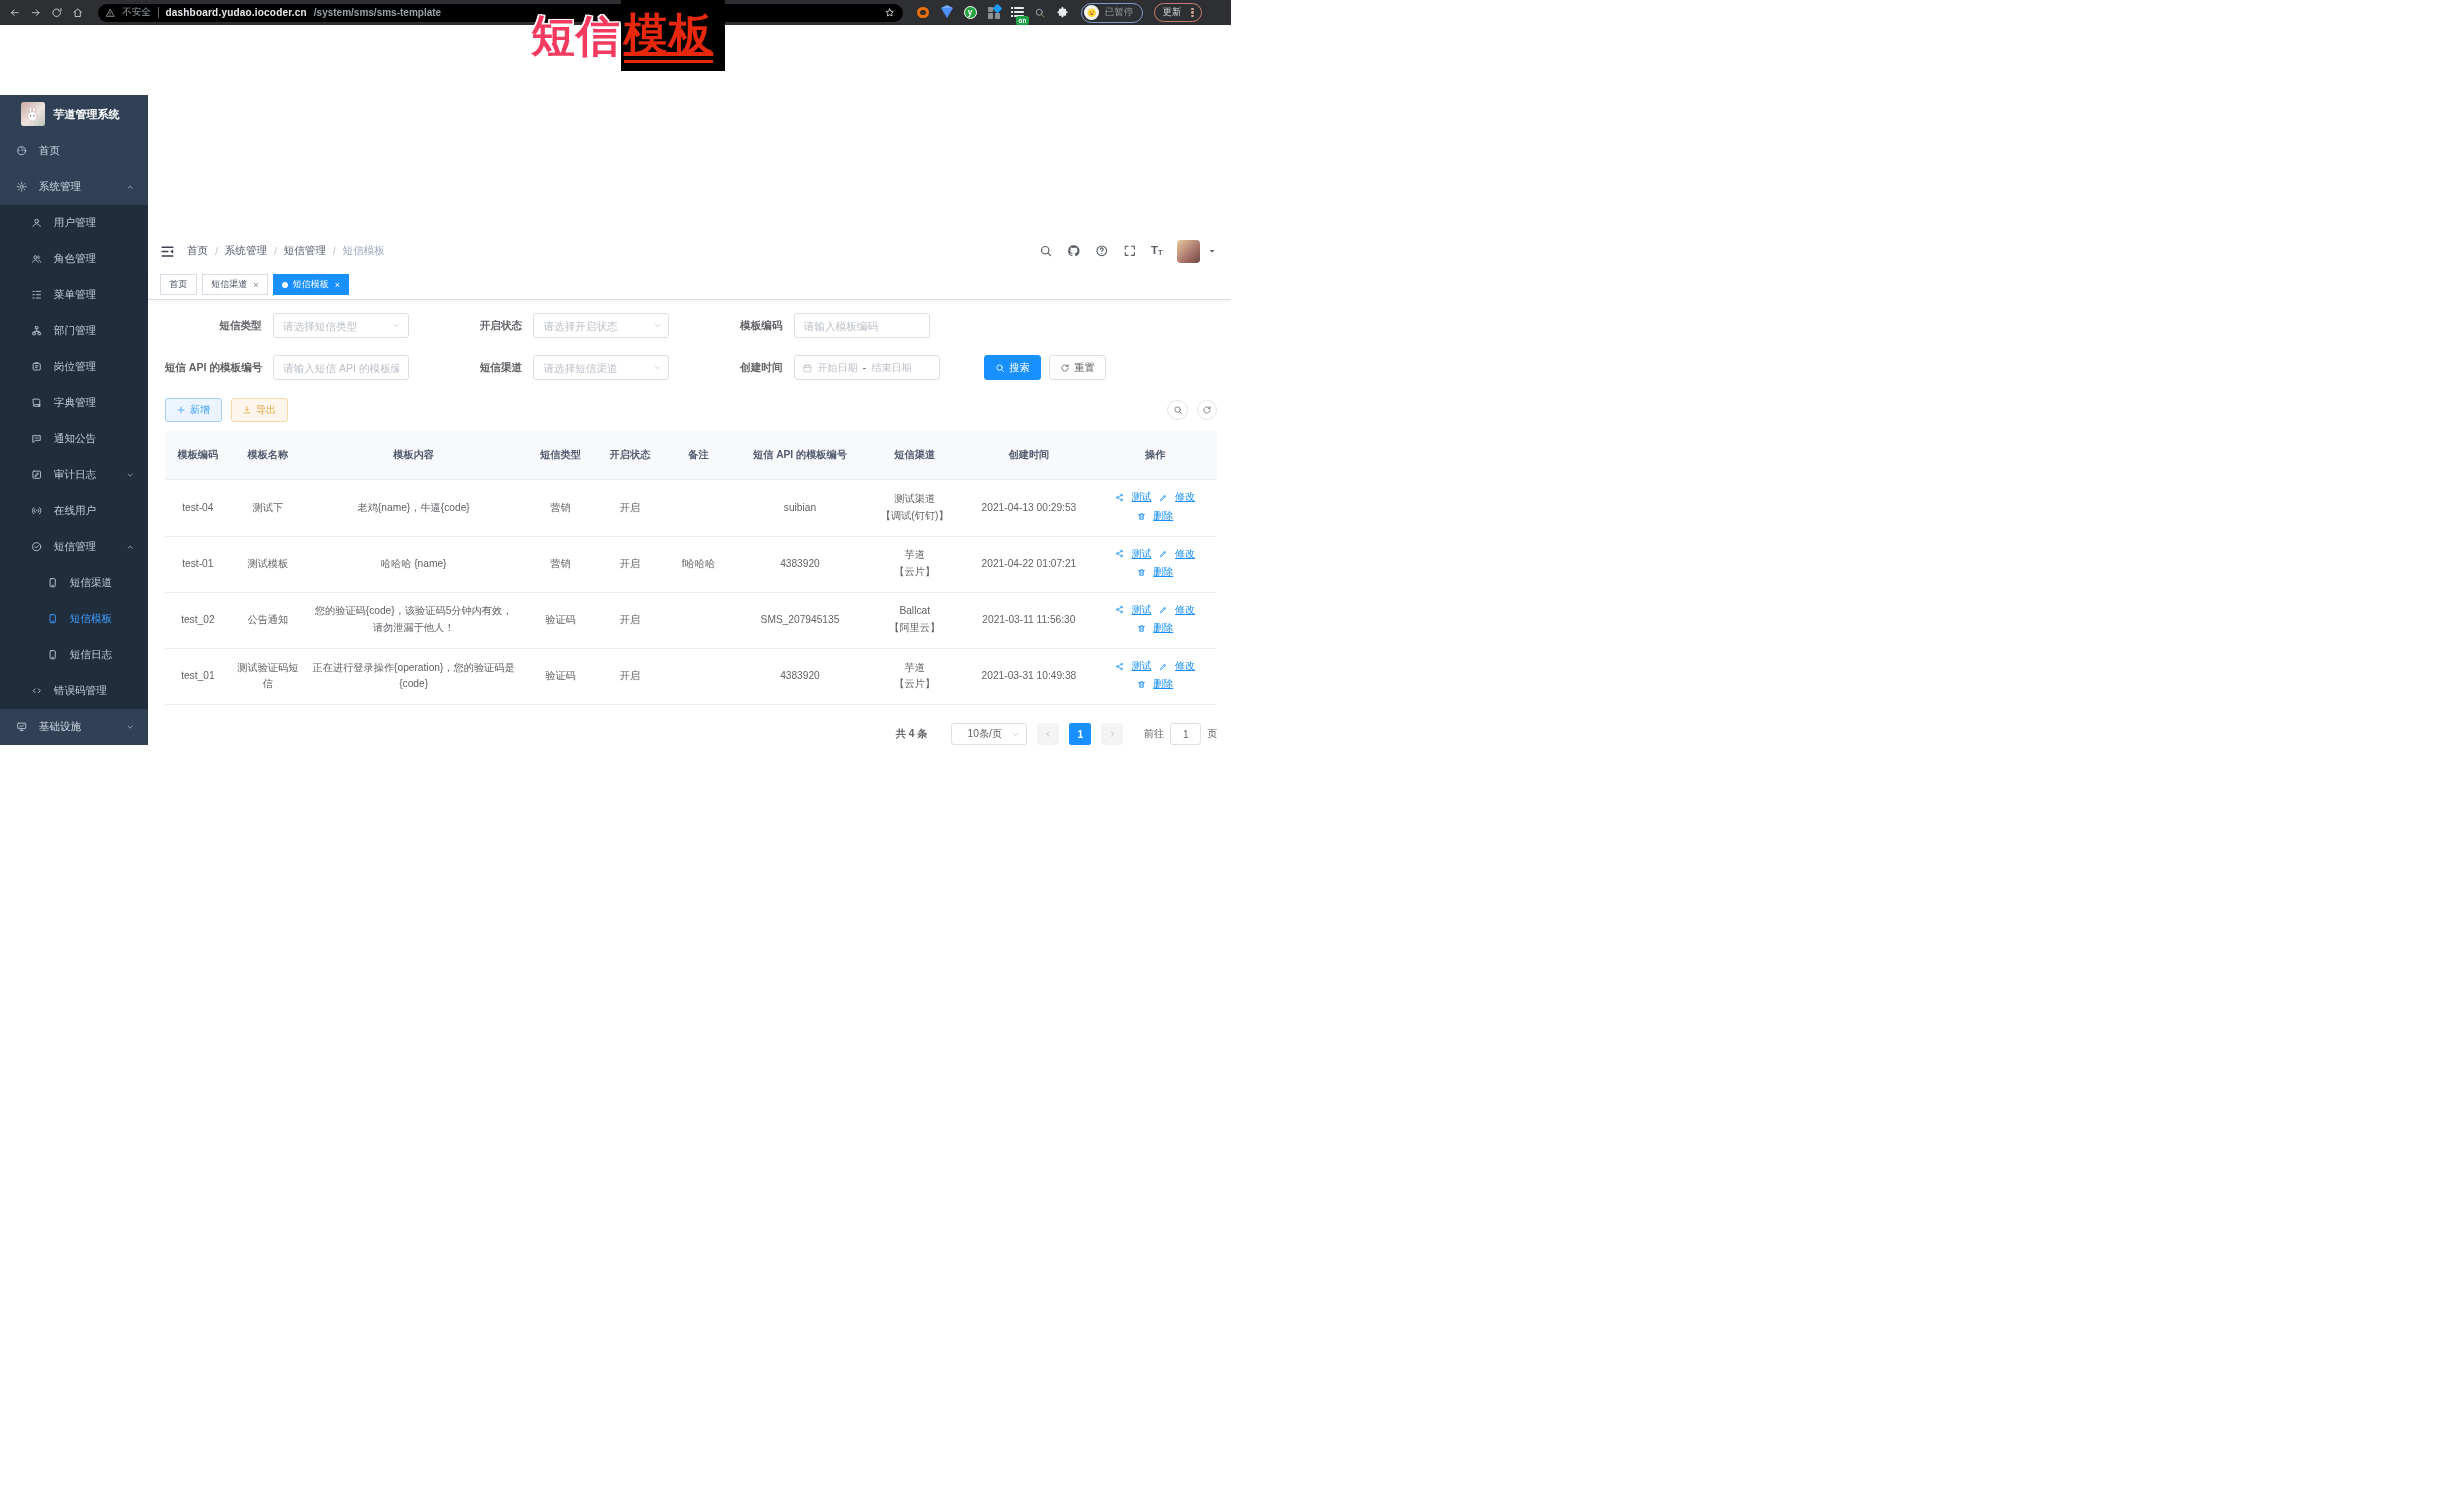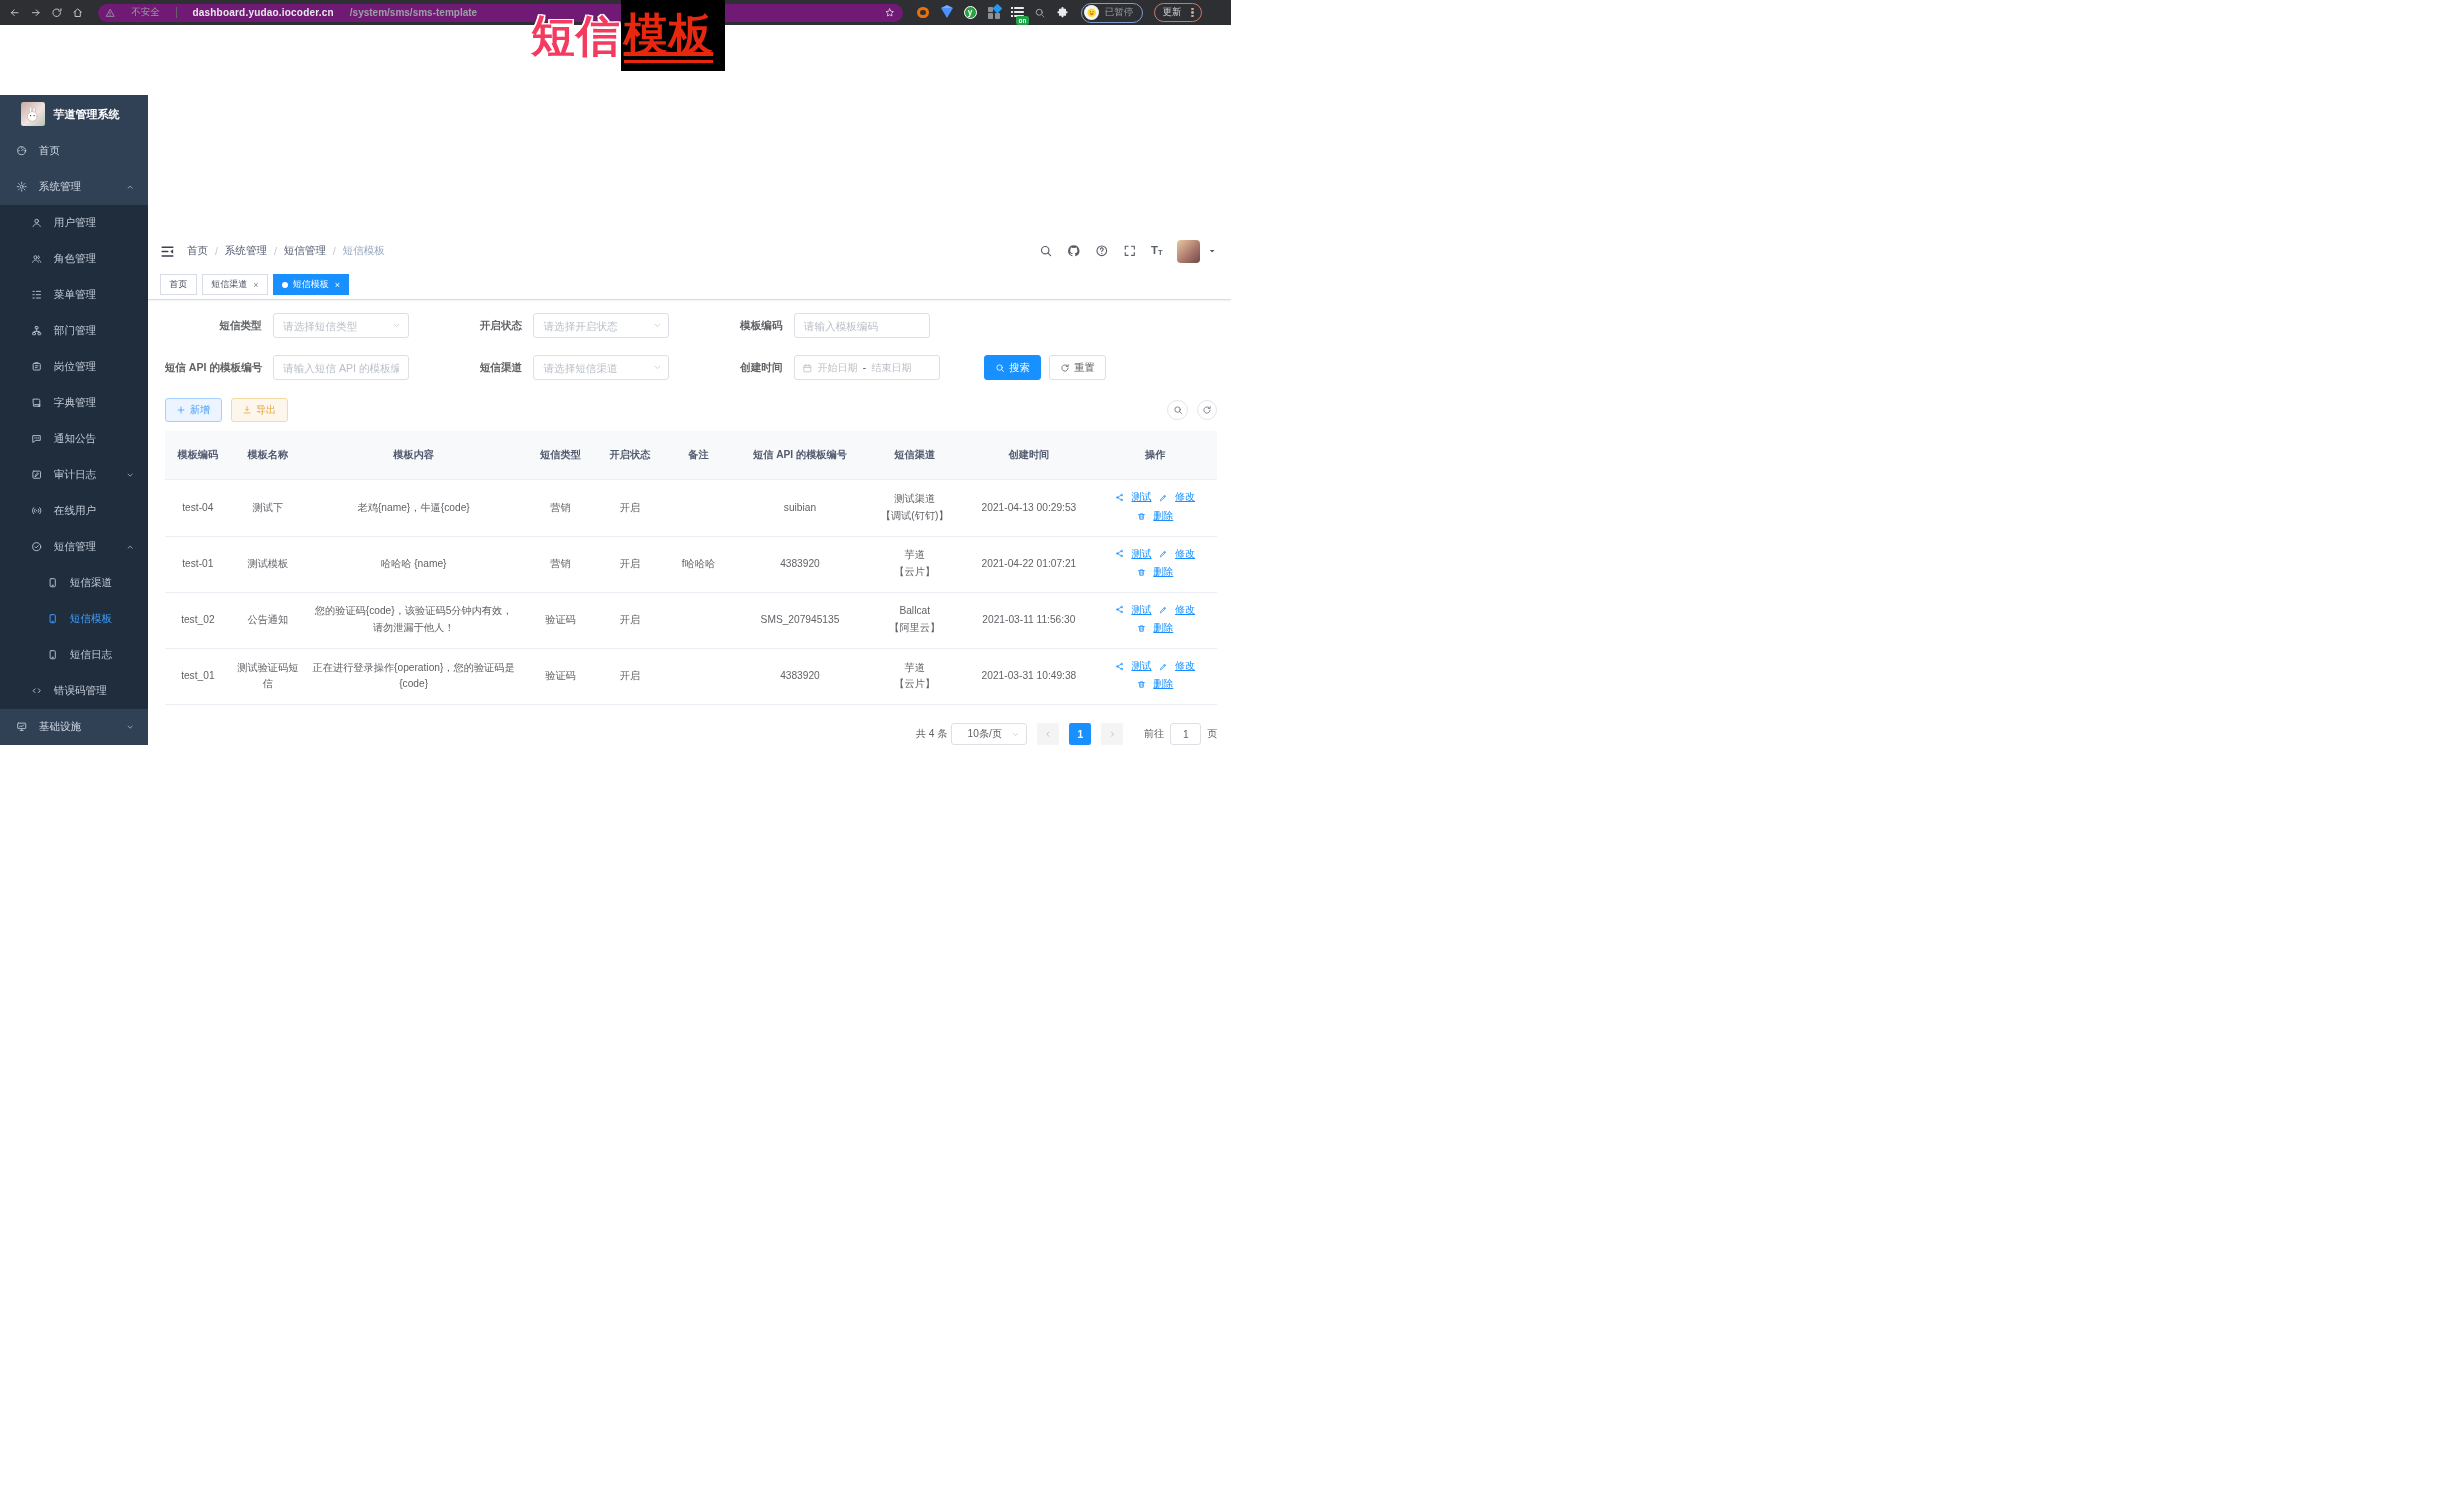--- a/index.html
+++ b/index.html
@@ -4,21 +4,21 @@
 <style>
   * { margin:0; padding:0; box-sizing:border-box; }
   html,body { width:1231px; height:745px; overflow:hidden; font-family:"Liberation Sans","DejaVu Sans",sans-serif; background:#fff; }
   .icon svg { display:block; width:100%; height:100%; }
   .icon { display:inline-block; flex:none; }
 
   
   .browser-bar { height:25px; background:#2e2f33; display:flex; align-items:center; padding:0 6px; gap:3px; position:relative; z-index:5; }
   .bnav { width:18px; height:18px; color:#c7c9cc; display:flex; align-items:center; justify-content:center; border-radius:50%; }
   .bnav .icon { width:11.4px; height:11.4px; }
-  .url-pill { height:18px; background:#701a75; border-radius:9px; flex:0 0 805px; margin-left:7.6px; display:flex; align-items:center; padding:0 7.6px; gap:16px; color:#9aa0a6; font-size:9.5px; }
+  .url-pill { height:18px; background:#000000; border-radius:9px; flex:0 0 805px; margin-left:7.6px; display:flex; align-items:center; padding:0 7.6px; gap:7px; color:#9aa0a6; font-size:9.5px; }
   .url-pill .warn { width:10px; height:10px; color:#9aa0a6; }
   .url-sep { width:0.8px; height:10.6px; background:#5f6368; }
   .url-host { color:#e8eaed; font-size:10px; font-weight:700; letter-spacing:0.2px; }
   .url-path { color:#9aa0a6; font-size:10px; font-weight:700; }
   .url-star { margin-left:auto; width:11.4px; height:11.4px; color:#c7c9cc; }
   .ext-zone { display:flex; align-items:center; gap:10px; margin-left:10.6px; }
   .ext { width:13.6px; height:13.6px; position:relative; display:flex; align-items:center; justify-content:center; }
   .ring { width:11.4px; height:11.4px; border:3.4px solid #e8710a; border-radius:50%; }
   .gem { width:0; height:0; border-left:6px solid transparent; border-right:6px solid transparent; border-top:10px solid #4d90fe; position:relative; }
   .gem:before { content:""; position:absolute; left:-6px; top:-13px; border-left:6px solid transparent; border-right:6px solid transparent; border-bottom:3px solid #77aaff; }
@@ -117,21 +117,21 @@
   
   table.grid { width:100%; border-collapse:collapse; table-layout:fixed; }
   .grid th { background:#f8f9fb; color:#515a6e; font-size:10.2px; font-weight:700; height:30px; text-align:center; padding:0 4.5px; border-bottom:0.8px solid #ebeef5; white-space:nowrap; overflow:hidden; }
   .grid td { color:#606266; font-size:10.2px; text-align:center; padding:9px 6px; border-bottom:0.8px solid #ebeef5; line-height:1.65; vertical-align:middle; word-break:break-word; }
   .grid tr { height:49px; }
   .act-link { color:#1890ff; font-size:10px; display:inline-flex; align-items:center; gap:7px; margin:0 3.8px; cursor:pointer; white-space:nowrap;text-decoration:underline; }
   .act-link .icon { width:9px; height:9px; }
 
   
   .pager-row { display:flex; align-items:center; justify-content:flex-end; margin-top:18px; font-size:10.2px; color:#606266; }
-  .pg-total { margin-right:4px; font-weight:400; }
+  .pg-total { margin-right:24px; font-weight:700; }
   .pg-size { position:relative; display:flex; align-items:center; width:76px; height:22px; border:0.8px solid #dcdfe6; border-radius:3px; padding:0 18px 0 9px; color:#606266; justify-content:center; cursor:pointer; }
   .pg-size .sel-caret { right:6px; }
   .pg-btn { width:22px; height:22px; border-radius:2.3px; background:#f4f4f5; color:#a6aab1; display:flex; align-items:center; justify-content:center; margin-left:10px; cursor:pointer; }
   .pg-btn .icon { width:8.3px; height:8.3px; }
   .pg-num { width:22px; height:22px; border-radius:2.3px; background:#1890ff; color:#fff; display:flex; align-items:center; justify-content:center; margin-left:10px; font-weight:700; cursor:pointer; }
   .pg-goto { display:flex; align-items:center; gap:6px; margin-left:20.5px; }
   .pg-goto input { width:31px; height:22px; border:0.8px solid #dcdfe6; border-radius:3px; text-align:center; font-size:10.2px; color:#606266; outline:none; font-family:inherit; }
 
   
   .ime-overlay { position:absolute; left:531px; top:0; display:flex; align-items:flex-start; z-index:50; pointer-events:none; }

